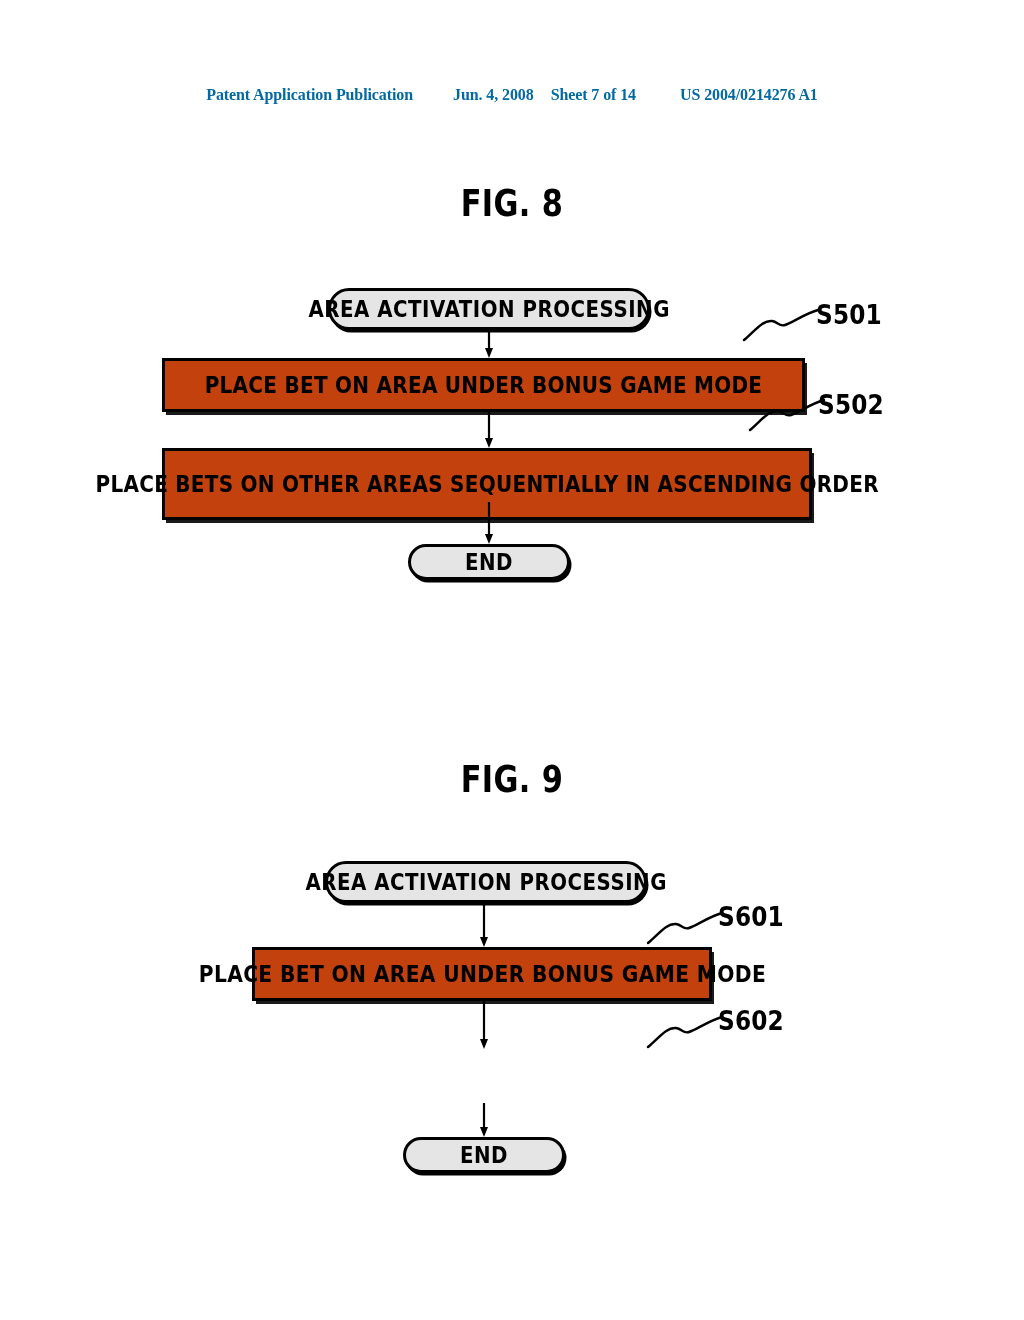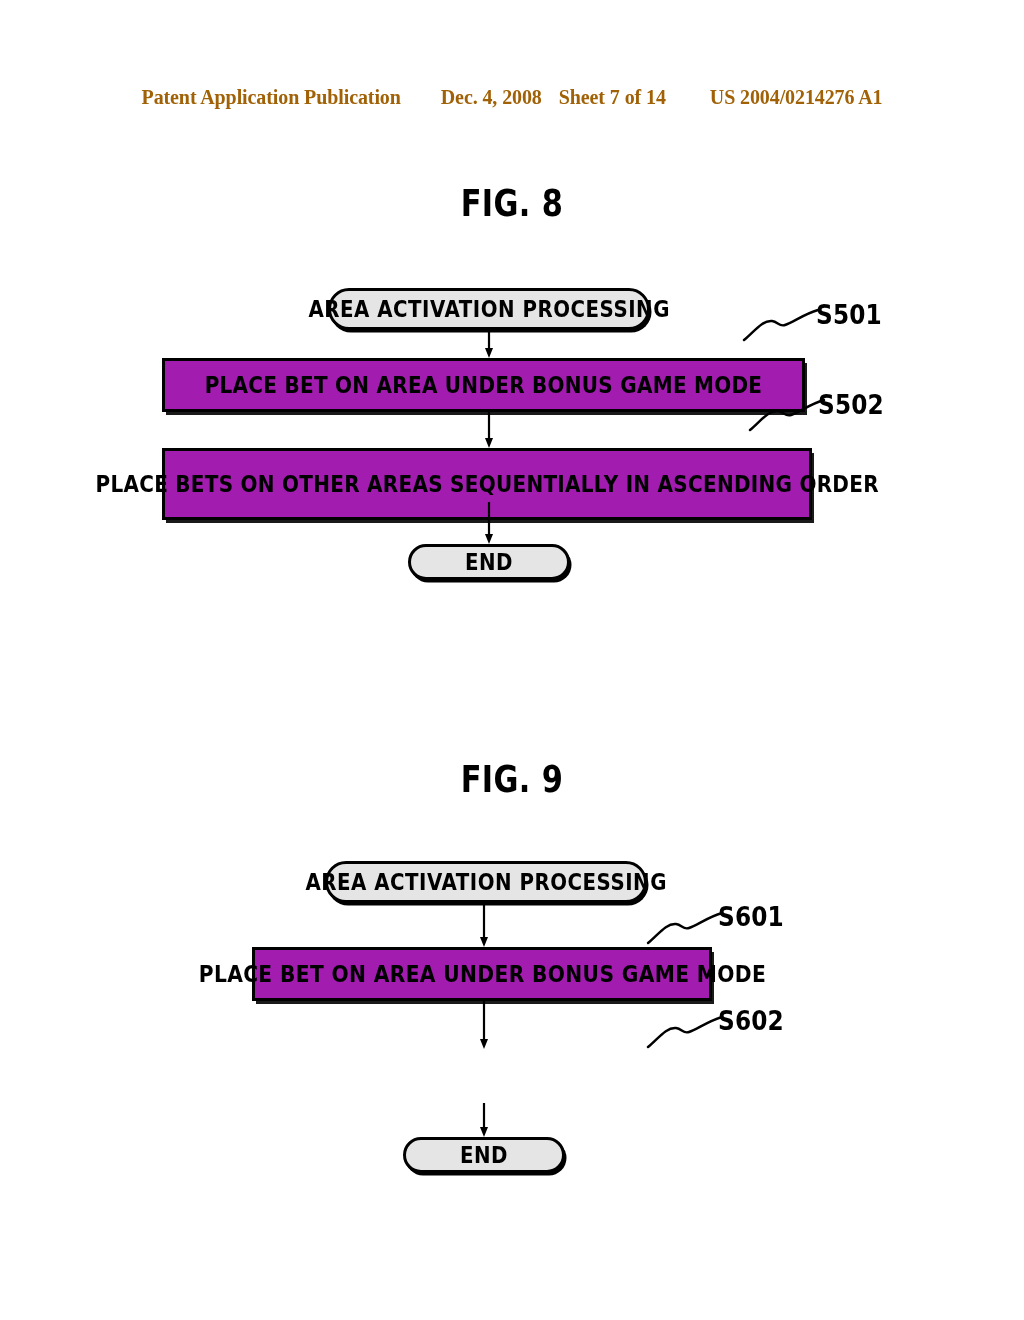--- a/index.html
+++ b/index.html
@@ -25,23 +25,23 @@
     width: 1024px;
     height: 26px;
     display: flex;
     justify-content: center;
     align-items: baseline;
     white-space: nowrap;
   }
   .page-header span {
     font-family: "Liberation Serif", serif;
     font-weight: bold;
-    font-size: 20px;
+    font-size: 16px;
     letter-spacing: -0.1px;
-    color: #a16207;
+    color: #0369a1;
   }
   .hdr-gap-lg { display: inline-block; width: 40px; }
   .hdr-gap-md { display: inline-block; width: 17px; }
   .hdr-gap-xl { display: inline-block; width: 44px; }
 
   
   .fig-title {
     position: absolute;
     width: 1024px;
     left: 0;
@@ -85,21 +85,21 @@
     transform: scaleX(0.86);
     white-space: nowrap;
     color: #000;
   }
 
   
   .process {
     position: absolute;
     box-sizing: border-box;
     border: 3px solid #000;
-    background: #a21caf;
+    background: #c2410c;
     display: flex;
     align-items: center;
     justify-content: center;
     box-shadow: 3px 4px 0 -1px #1a1a1a;
   }
   .process .node-text {
     font-family: "DejaVu Sans", sans-serif;
     font-weight: bold;
     font-size: 23px;
     letter-spacing: 0.3px;
@@ -138,21 +138,21 @@
     overflow: visible;
   }
   .leader svg { display: block; overflow: visible; }
 </style>
 </head>
 <body>
 
 <div class="page-header">
   <span>Patent Application Publication</span>
   <span class="hdr-gap-lg"></span>
-  <span>Dec. 4, 2008</span>
+  <span>Jun. 4, 2008</span>
   <span class="hdr-gap-md"></span>
   <span>Sheet 7 of 14</span>
   <span class="hdr-gap-xl"></span>
   <span>US 2004/0214276 A1</span>
 </div>
 
 <div class="fig-title" id="fig8-title">FIG. 8</div>
 
 <div class="flow" id="fig8-flow">
 

